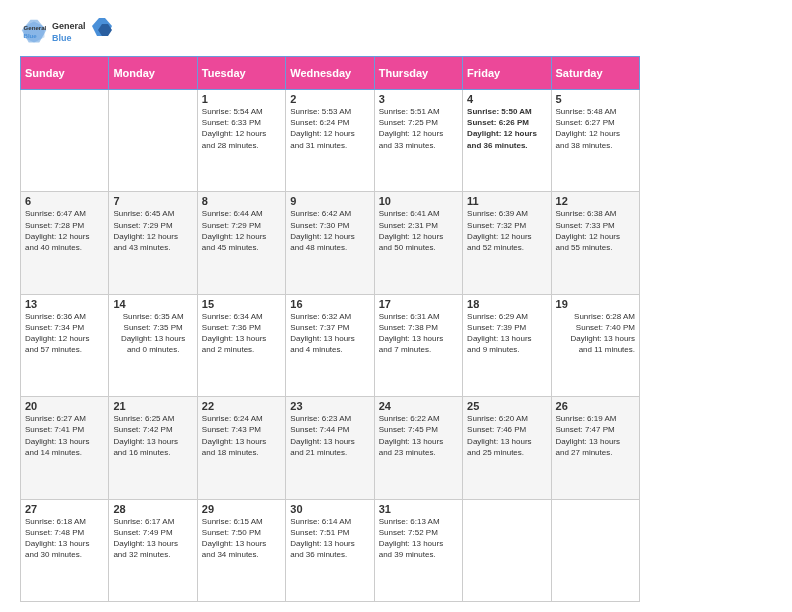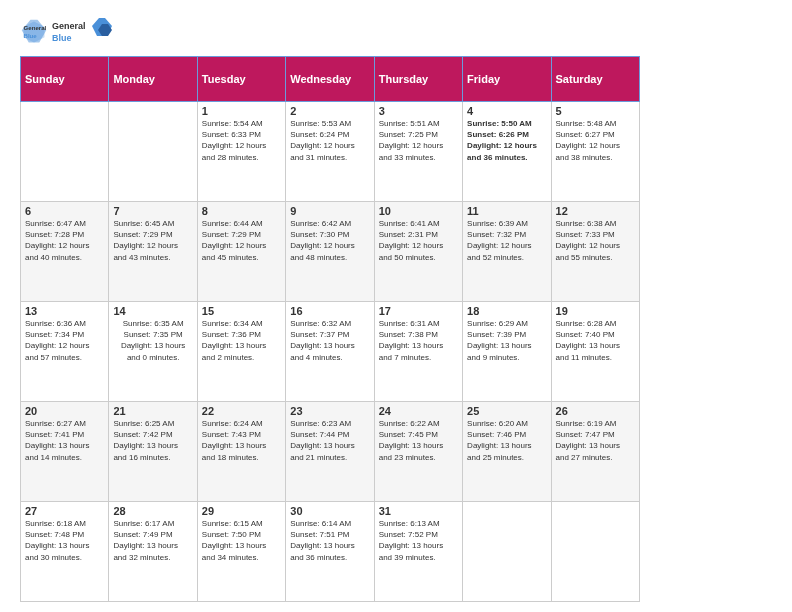--- a/index.html
+++ b/index.html
@@ -45,25 +45,25 @@
       font-size: 14px;
       color: #555;
     }
     .calendar {
       flex: 1;
       border-collapse: collapse;
       width: 100%;
       table-layout: fixed;
     }
     .calendar th {
-      background-color: #be185d;
+      background-color: #ec4899;
       color: #fff;
       font-size: 11px;
       font-weight: bold;
-      padding: 16px 4px;
+      padding: 10px 4px;
       text-align: left;
       border: 1px solid #6a9adc;
     }
     .calendar td {
       vertical-align: top;
       border: 1px solid #ccc;
       padding: 3px 4px;
       font-size: 8.5px;
       color: #333;
       background: #fff;
@@ -256,21 +256,21 @@
           </td>
           <td>
             <span class="day-num">18</span>
             <div class="day-info" style="white-space: pre-line;">Sunrise: 6:29 AM
 Sunset: 7:39 PM
 Daylight: 13 hours
 and 9 minutes.</div>
           </td>
           <td>
             <span class="day-num">19</span>
-            <div class="day-info" style="white-space: pre-line;">Sunrise: 6:28 AM
+            <div class="day-info" style="white-space: pre-line; text-align: right;">Sunrise: 6:28 AM
 Sunset: 7:40 PM
 Daylight: 13 hours
 and 11 minutes.</div>
           </td>
         </tr>
         <tr>
           <td>
             <span class="day-num">20</span>
             <div class="day-info" style="white-space: pre-line;">Sunrise: 6:27 AM
 Sunset: 7:41 PM

